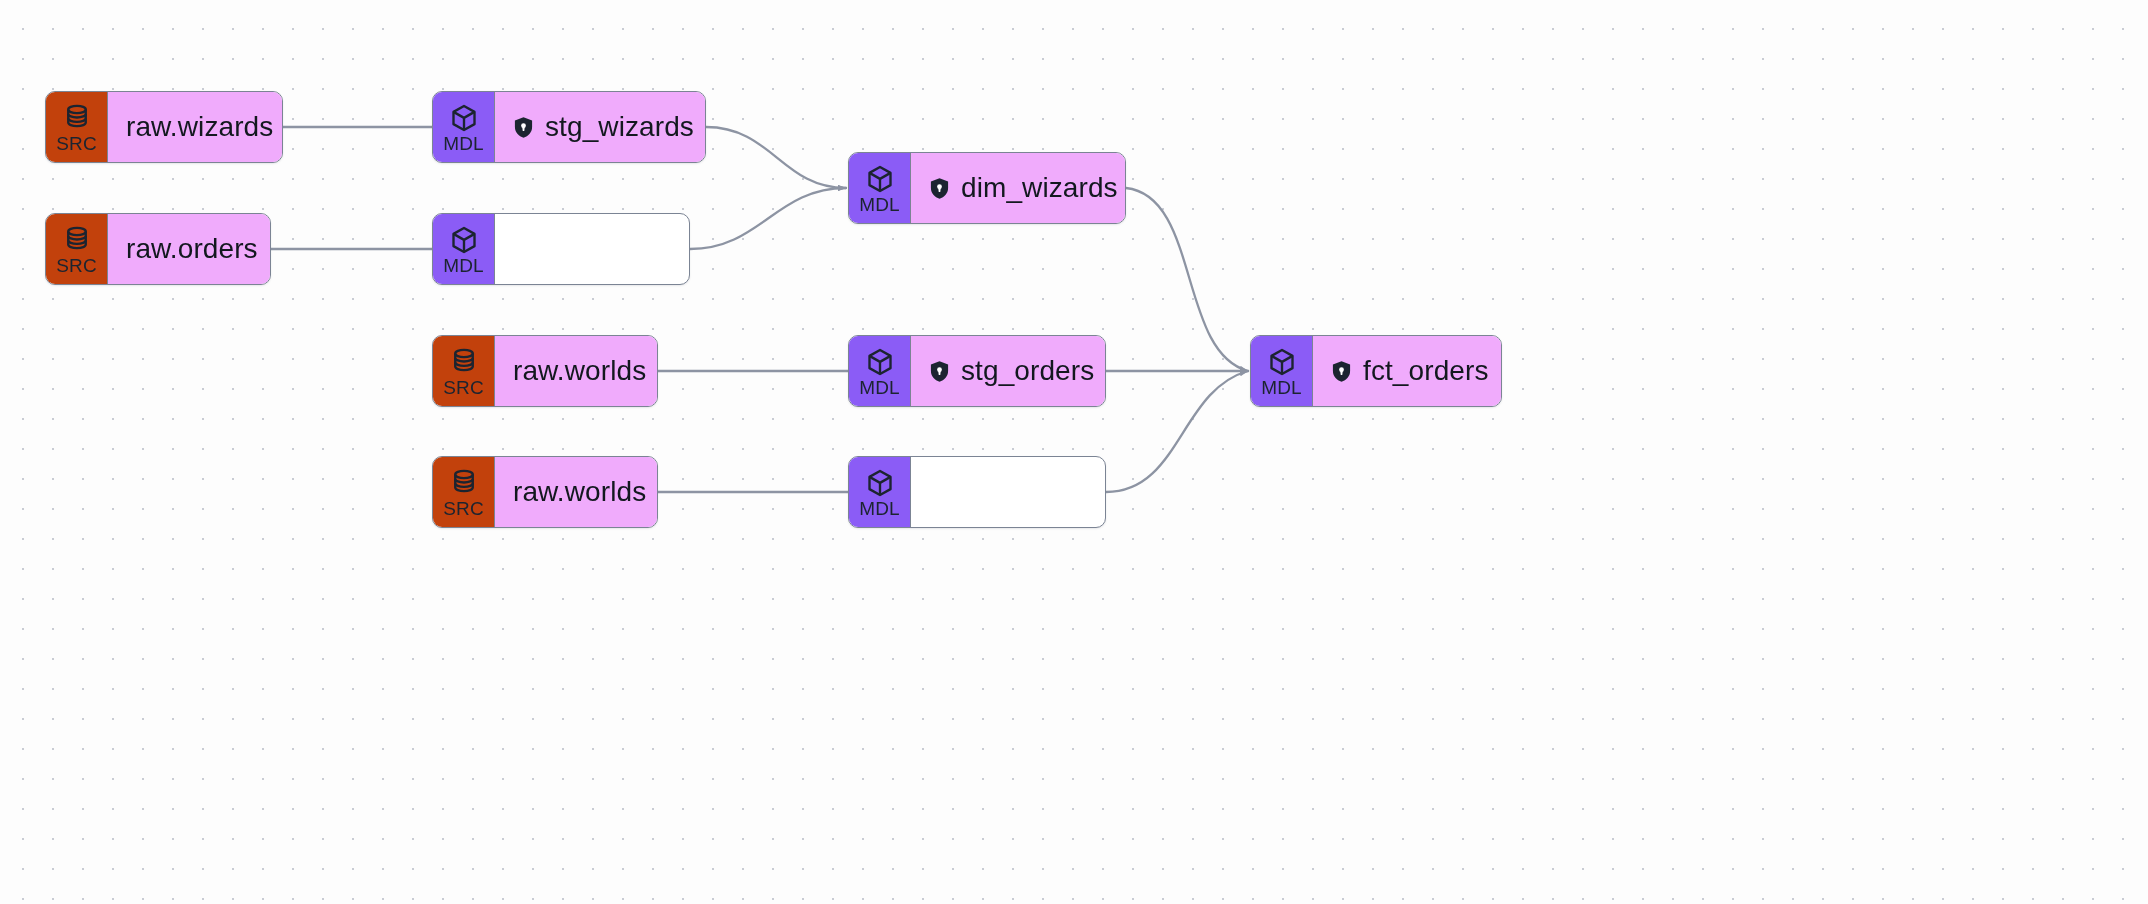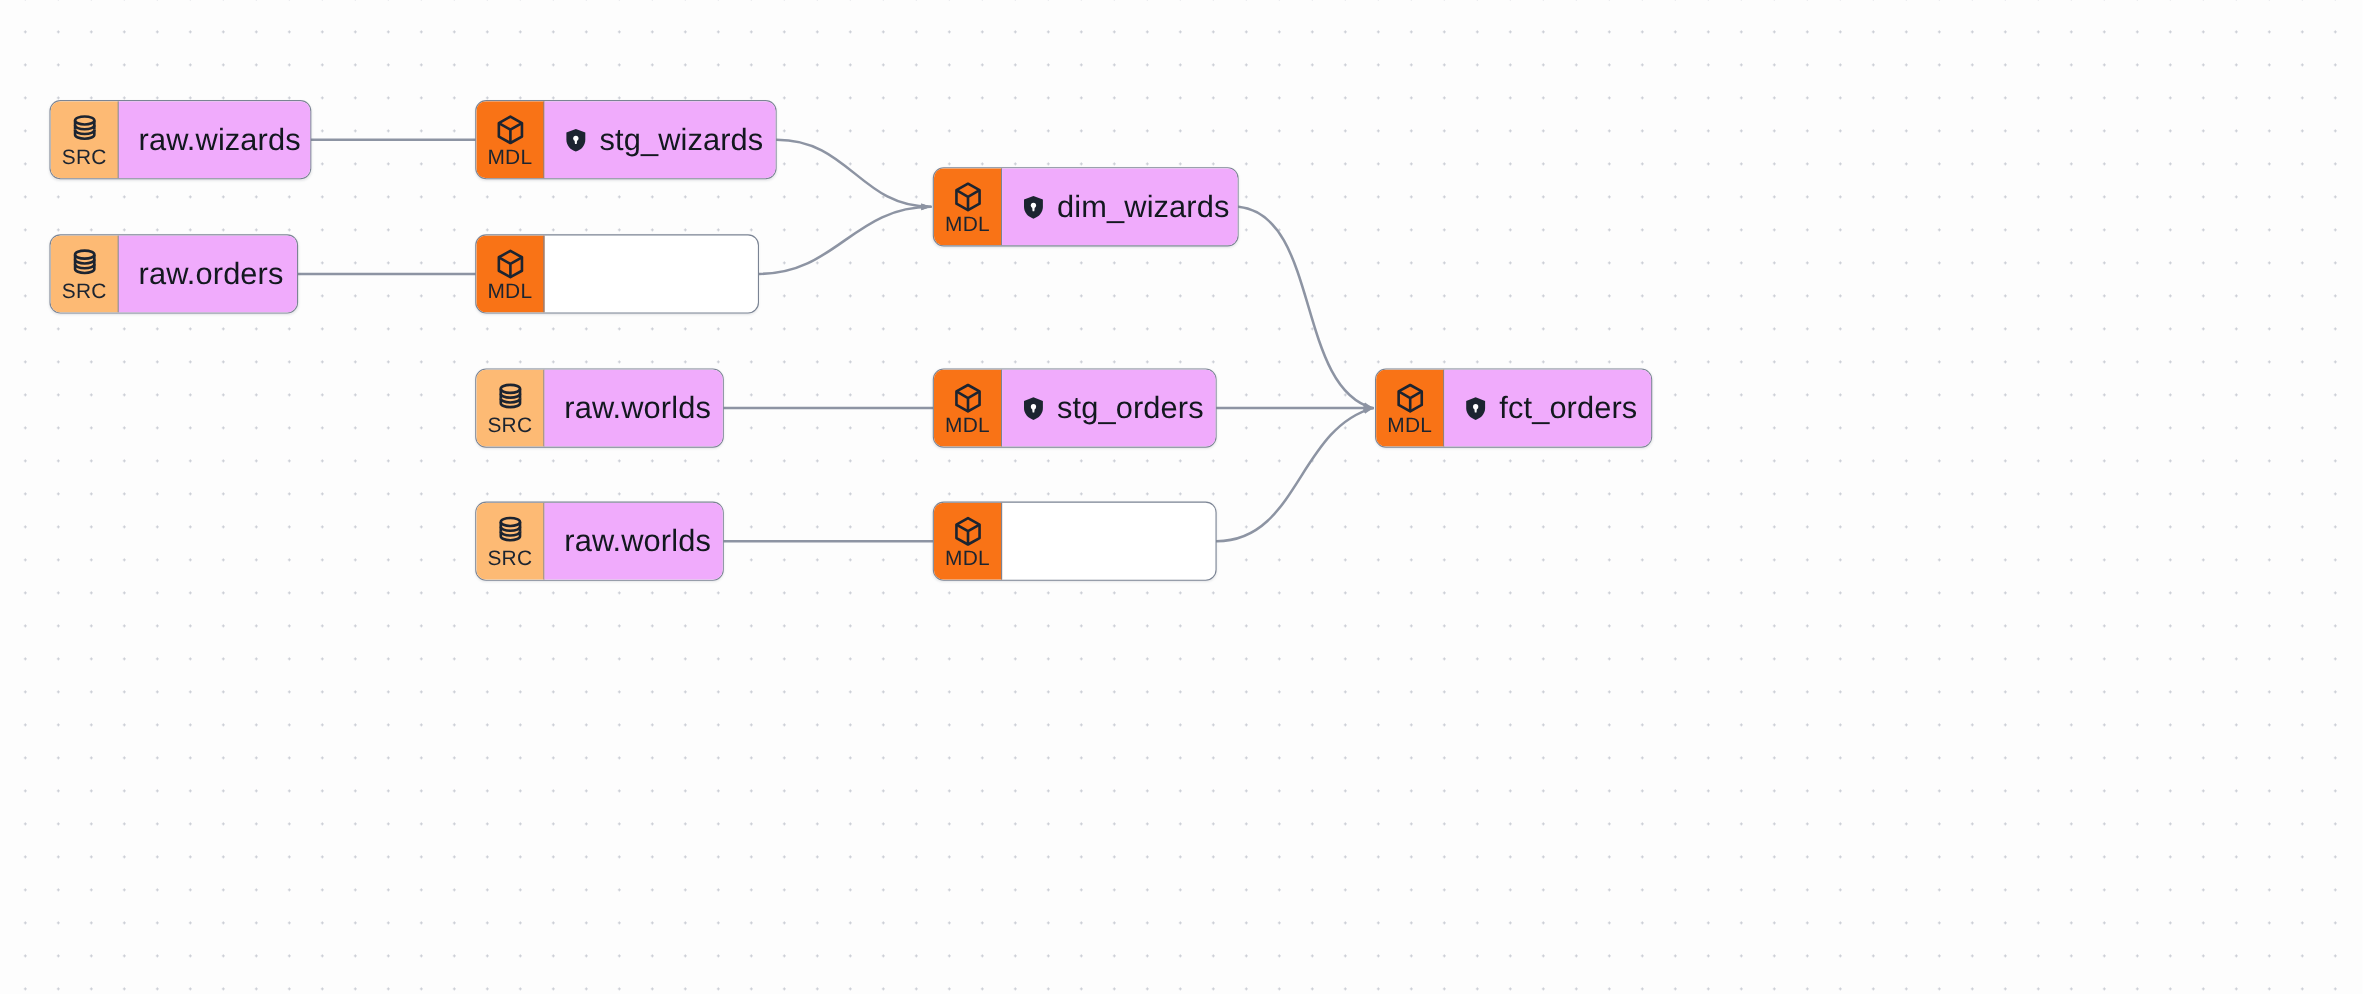--- a/index.html
+++ b/index.html
@@ -48,22 +48,22 @@
     width: 62px;
     display: flex;
     flex-direction: column;
     align-items: center;
     justify-content: center;
     gap: 1px;
     border-right: 1.6px solid #7b8494;
     box-sizing: border-box;
     padding-top: 2px;
   }
-  .node.src .node-badge { background: #fdba74; }
-  .node.mdl .node-badge { background: #f97316; }
+  .node.src .node-badge { background: #c2410c; }
+  .node.mdl .node-badge { background: #8b5cf6; }
 
   .badge-icon {
     width: 30px;
     height: 30px;
     display: block;
   }
   .badge-text {
     font-size: 19px;
     line-height: 1;
     color: #1c2430;

